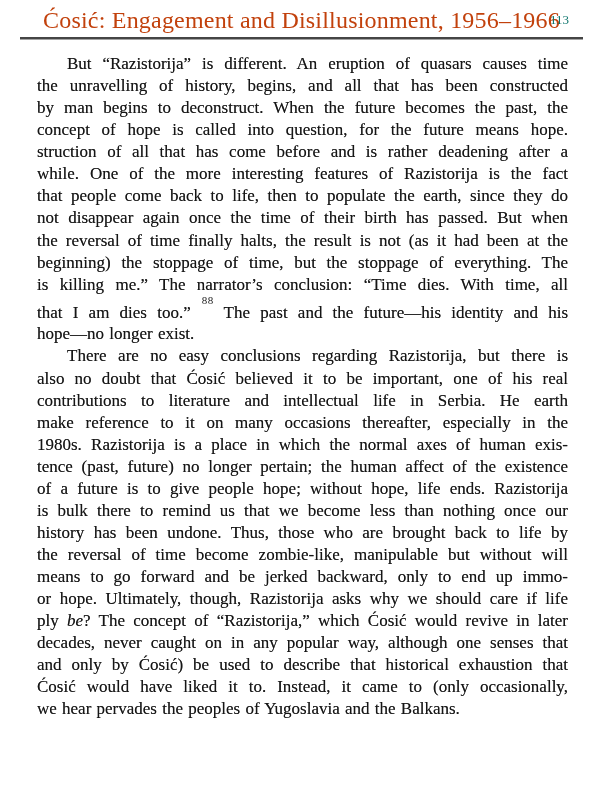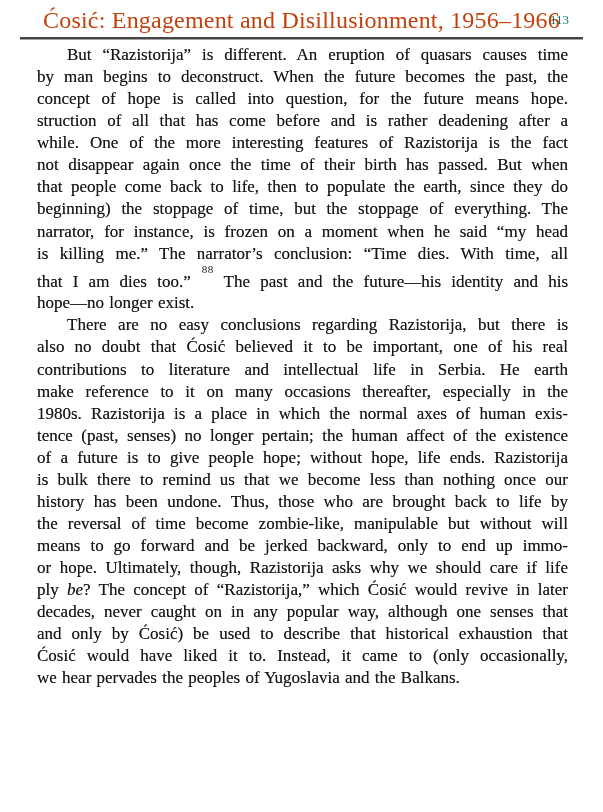--- a/index.html
+++ b/index.html
@@ -44,21 +44,21 @@
     position: absolute;
     top: 37px;
     left: 20px;
     width: 563px;
     height: 3px;
     background: linear-gradient(to bottom, #454545 0%, #454545 60%, #a3a3a3 60%, #a3a3a3 100%);
   }
   
   .body-text {
     position: absolute;
-    top: 44px;
+    top: 53px;
     left: 37px;
     width: 531px;
     font-size: 17px;
     line-height: 22.06px;
     word-spacing: 1px;
   }
   .line {
     text-align: justify;
     text-align-last: justify;
     white-space: normal;
@@ -90,39 +90,40 @@
   <div class="running-head">
     <span class="head-title">Ćosić: Engagement and Disillusionment, 1956–1966</span>
     <span class="head-page-number">113</span>
   </div>
 
   <div class="head-rule"></div>
 
   <div class="body-text">
       <div>
         <div class="line indent">But “Razistorija” is different. An eruption of quasars causes time</div>
+        <div class="line">the unravelling of history, begins, and all that has been constructed</div>
         <div class="line">by man begins to deconstruct. When the future becomes the past, the</div>
         <div class="line">concept of hope is called into question, for the future means hope.</div>
         <div class="line">struction of all that has come before and is rather deadening after a</div>
         <div class="line">while. One of the more interesting features of Razistorija is the fact</div>
+        <div class="line">that people come back to life, then to populate the earth, since they do</div>
         <div class="line">not disappear again once the time of their birth has passed. But when</div>
-        <div class="line">that people come back to life, then to populate the earth, since they do</div>
+        <div class="line">the reversal of time finally halts, the result is not (as it had been at the</div>
         <div class="line">beginning) the stoppage of time, but the stoppage of everything. The</div>
-        <div class="line">narrator, for instance, is frozen on a moment when he said “my head</div>
         <div class="line">is killing me.” The narrator’s conclusion: “Time dies. With time, all</div>
         <div class="line">that I am dies too.”<sup class="footref">88</sup> The past and the future—his identity and his</div>
         <div class="line last">hope—no longer exist.</div>
       </div>
       <div>
         <div class="line indent">There are no easy conclusions regarding Razistorija, but there is</div>
         <div class="line">also no doubt that Ćosić believed it to be important, one of his real</div>
         <div class="line">contributions to literature and intellectual life in Serbia. He earth</div>
         <div class="line">make reference to it on many occasions thereafter, especially in the</div>
         <div class="line">1980s. Razistorija is a place in which the normal axes of human exis-</div>
-        <div class="line">tence (past, senses) no longer pertain; the human affect of the existence</div>
+        <div class="line">tence (past, future) no longer pertain; the human affect of the existence</div>
         <div class="line">of a future is to give people hope; without hope, life ends. Razistorija</div>
         <div class="line">is bulk there to remind us that we become less than nothing once our</div>
         <div class="line">history has been undone. Thus, those who are brought back to life by</div>
         <div class="line">the reversal of time become zombie-like, manipulable but without will</div>
         <div class="line">means to go forward and be jerked backward, only to end up immo-</div>
         <div class="line">or hope. Ultimately, though, Razistorija asks why we should care if life</div>
         <div class="line">ply <span class="inline-italic">be</span>? The concept of “Razistorija,” which Ćosić would revive in later</div>
         <div class="line">decades, never caught on in any popular way, although one senses that</div>
         <div class="line">and only by Ćosić) be used to describe that historical exhaustion that</div>
         <div class="line">Ćosić would have liked it to. Instead, it came to (only occasionally,</div>

